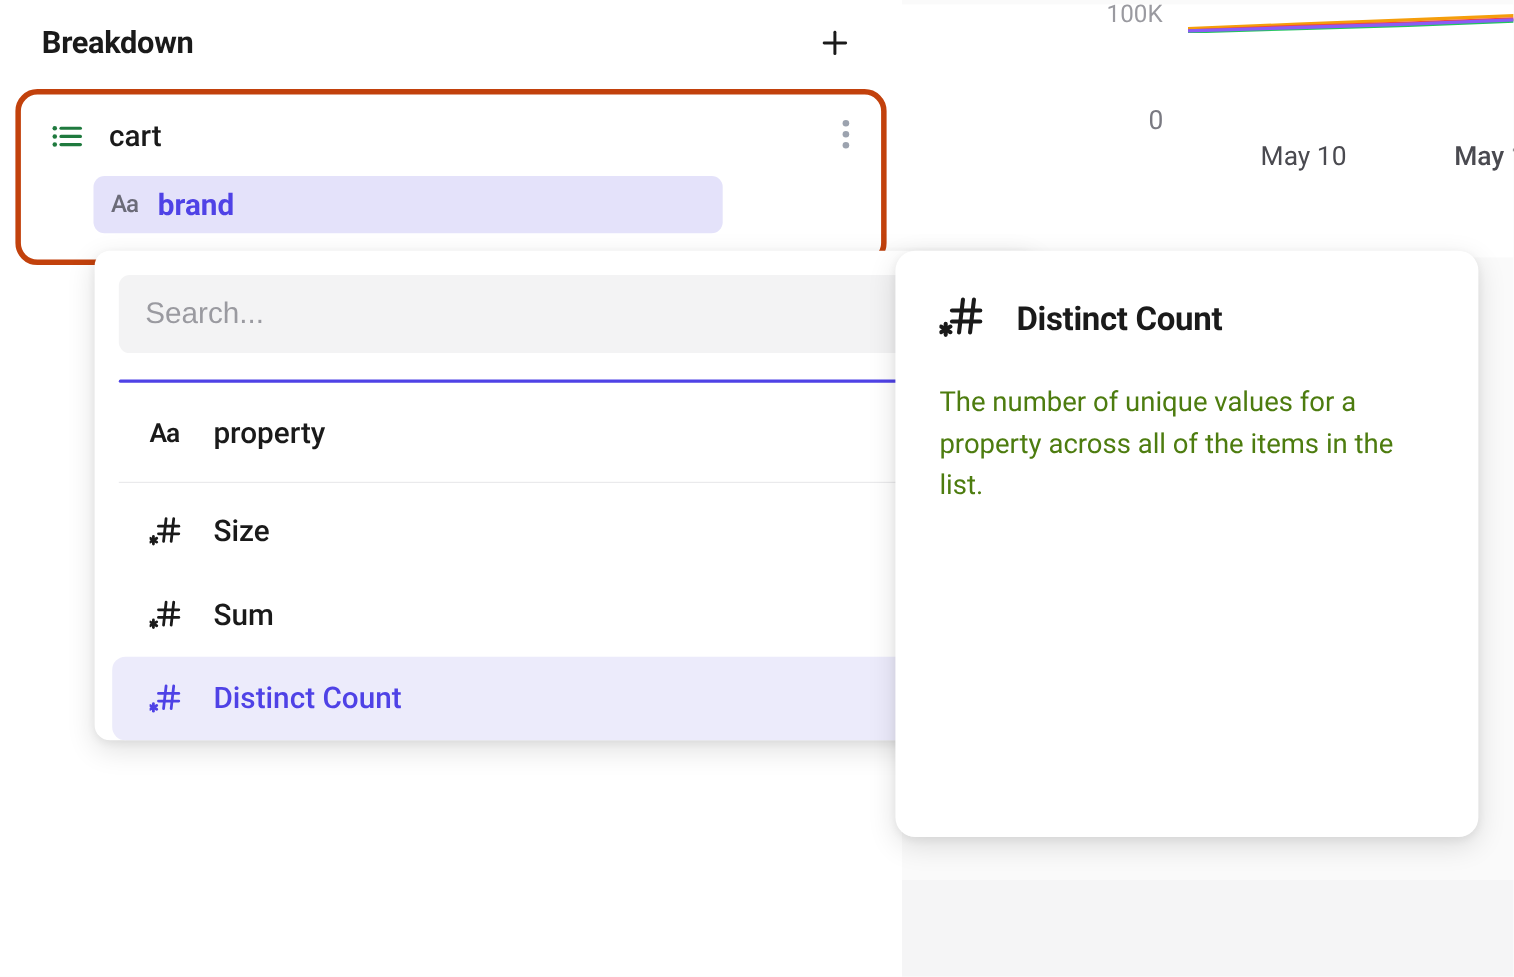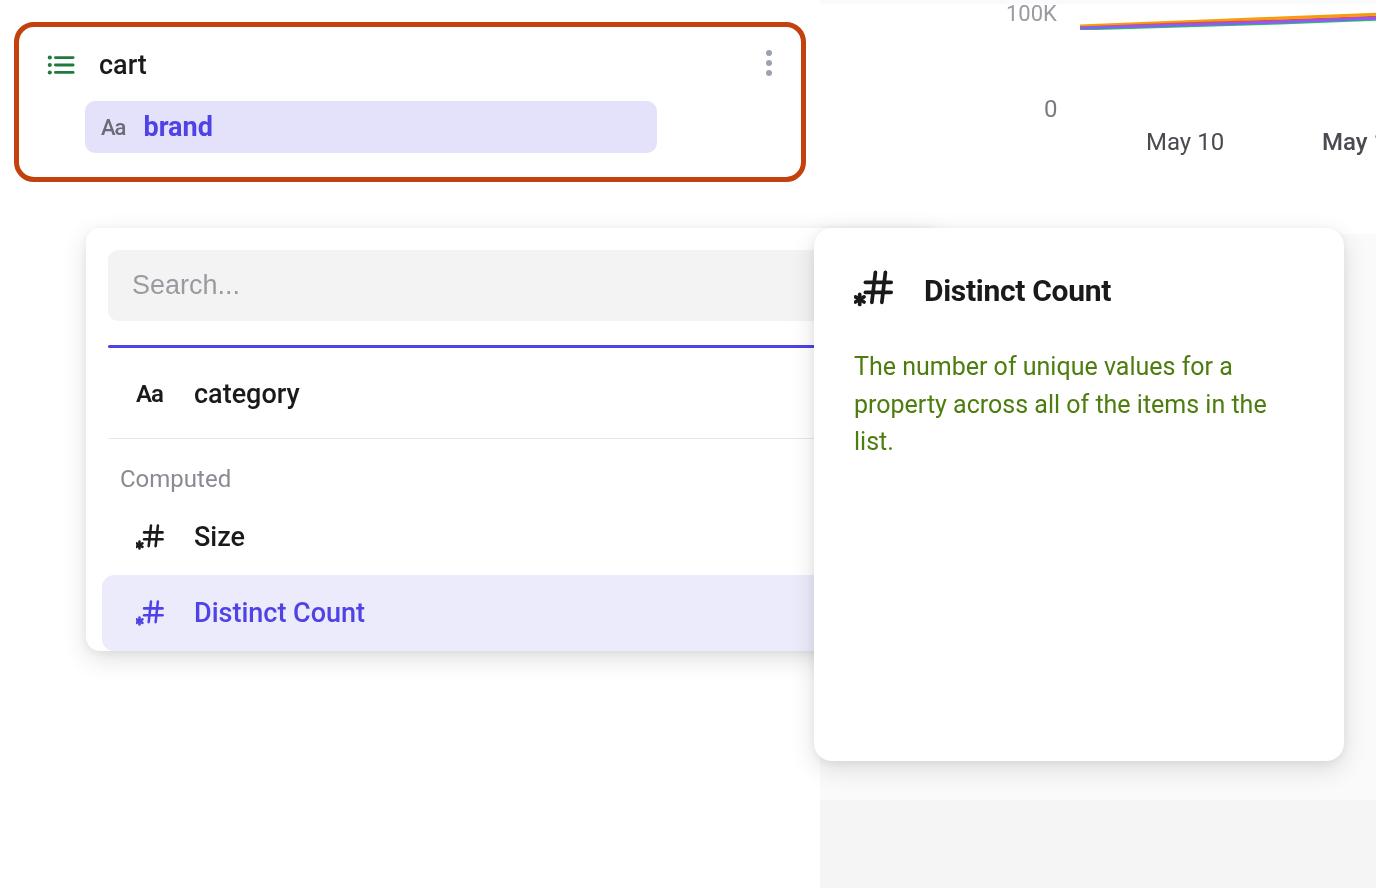--- a/index.html
+++ b/index.html
@@ -289,20 +289,29 @@
   </div>
   <div class="axis-tick-100k">100K</div>
   <div class="axis-tick-0">0</div>
   <div class="axis-tick-may10">May 10</div>
   <div class="axis-tick-may1">May 1</div>
 </div>
 
 <div class="bg-strip"></div>
 
 <div class="main-panel">
+  <div class="section-header">
+    <h2 class="section-title">Breakdown</h2>
+    <div class="plus-icon">
+      <svg viewBox="0 0 24 24" fill="none" stroke="#1a1a1a" stroke-width="2.5" stroke-linecap="round">
+        <line x1="12" y1="3" x2="12" y2="21"></line>
+        <line x1="3" y1="12" x2="21" y2="12"></line>
+      </svg>
+    </div>
+  </div>
 
   <div class="breakdown-card">
     <div class="card-row">
       <div class="card-row-left">
         <div class="list-bullet-icon">
           <svg width="30" height="24" viewBox="0 0 30 24">
             <circle cx="3" cy="4" r="2.2" fill="#1f7a3e"></circle>
             <line x1="9" y1="4" x2="28" y2="4" stroke="#1f7a3e" stroke-width="3" stroke-linecap="round"></line>
             <circle cx="3" cy="12" r="2.2" fill="#1f7a3e"></circle>
             <line x1="9" y1="12" x2="28" y2="12" stroke="#1f7a3e" stroke-width="3" stroke-linecap="round"></line>
@@ -331,45 +340,67 @@
   <div class="search-box">
     <input type="text" class="search-input" placeholder="Search..." style="">
   </div>
   <div class="divider-line"></div>
   <div class="list-section">
     <div class="list-item">
       <div class="list-item-left">
         <span class="icon-wrap">
           <span style="font-size:24px;color:#1a1a1a;font-weight:600;letter-spacing:-1px;">Aa</span>
         </span>
-        <span class="list-item-label">category</span>
+        <span class="list-item-label">property</span>
       </div>
     </div>
     <div class="thin-divider"></div>
-    <div class="group-label">Computed</div>
 
     <div class="list-item">
       <div class="list-item-left">
         <span class="icon-wrap">
           <svg width="30" height="30" viewBox="0 0 26 26" fill="none" stroke="#1a1a1a" stroke-width="2.2" stroke-linecap="round">
             <line x1="7" y1="9" x2="23" y2="9"></line>
             <line x1="7" y1="15" x2="23" y2="15"></line>
             <line x1="13" y1="3" x2="11" y2="21"></line>
             <line x1="19" y1="3" x2="17" y2="21"></line>
             <g transform="translate(3,20)">
               <line x1="0" y1="-3" x2="0" y2="3"></line>
               <line x1="-2.6" y1="-1.5" x2="2.6" y2="1.5"></line>
               <line x1="-2.6" y1="1.5" x2="2.6" y2="-1.5"></line>
             </g>
           </svg>
         </span>
         <span class="list-item-label">Size</span>
       </div>
     </div>
 
+    <div class="list-item">
+      <div class="list-item-left">
+        <span class="icon-wrap">
+          <svg width="30" height="30" viewBox="0 0 26 26" fill="none" stroke="#1a1a1a" stroke-width="2.2" stroke-linecap="round">
+            <line x1="7" y1="9" x2="23" y2="9"></line>
+            <line x1="7" y1="15" x2="23" y2="15"></line>
+            <line x1="13" y1="3" x2="11" y2="21"></line>
+            <line x1="19" y1="3" x2="17" y2="21"></line>
+            <g transform="translate(3,20)">
+              <line x1="0" y1="-3" x2="0" y2="3"></line>
+              <line x1="-2.6" y1="-1.5" x2="2.6" y2="1.5"></line>
+              <line x1="-2.6" y1="1.5" x2="2.6" y2="-1.5"></line>
+            </g>
+          </svg>
+        </span>
+        <span class="list-item-label">Sum</span>
+      </div>
+      <span class="chevron">
+        <svg width="12" height="20" viewBox="0 0 12 20" fill="none" stroke="#8a8a92" stroke-width="2.6" stroke-linecap="round" stroke-linejoin="round">
+          <polyline points="2,3 9,10 2,17"></polyline>
+        </svg>
+      </span>
+    </div>
 
     <div class="list-item selected">
       <div class="list-item-left">
         <span class="icon-wrap">
           <svg width="30" height="30" viewBox="0 0 26 26" fill="none" stroke="#4f42e6" stroke-width="2.2" stroke-linecap="round">
             <line x1="7" y1="9" x2="23" y2="9"></line>
             <line x1="7" y1="15" x2="23" y2="15"></line>
             <line x1="13" y1="3" x2="11" y2="21"></line>
             <line x1="19" y1="3" x2="17" y2="21"></line>
             <g transform="translate(3,20)">

